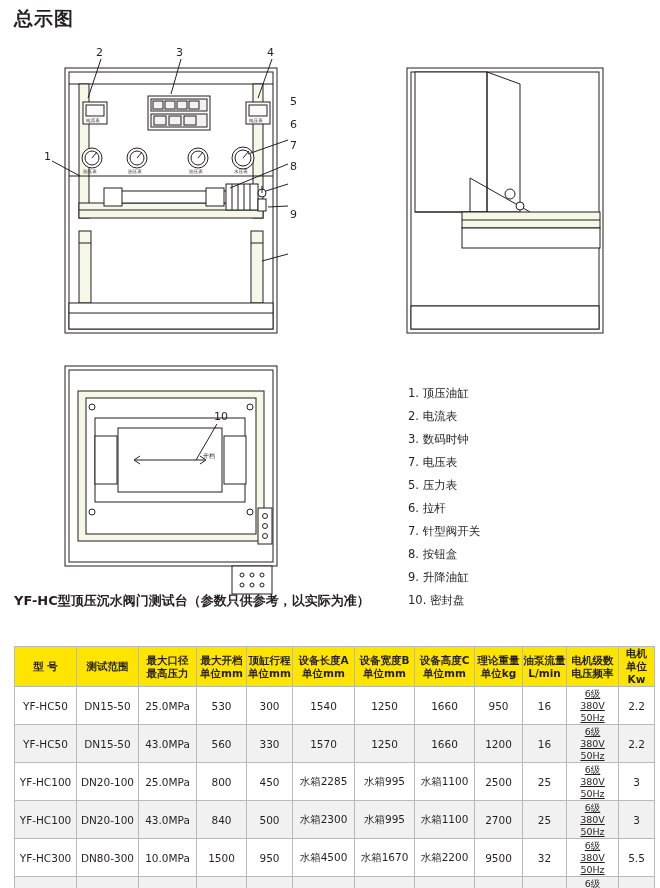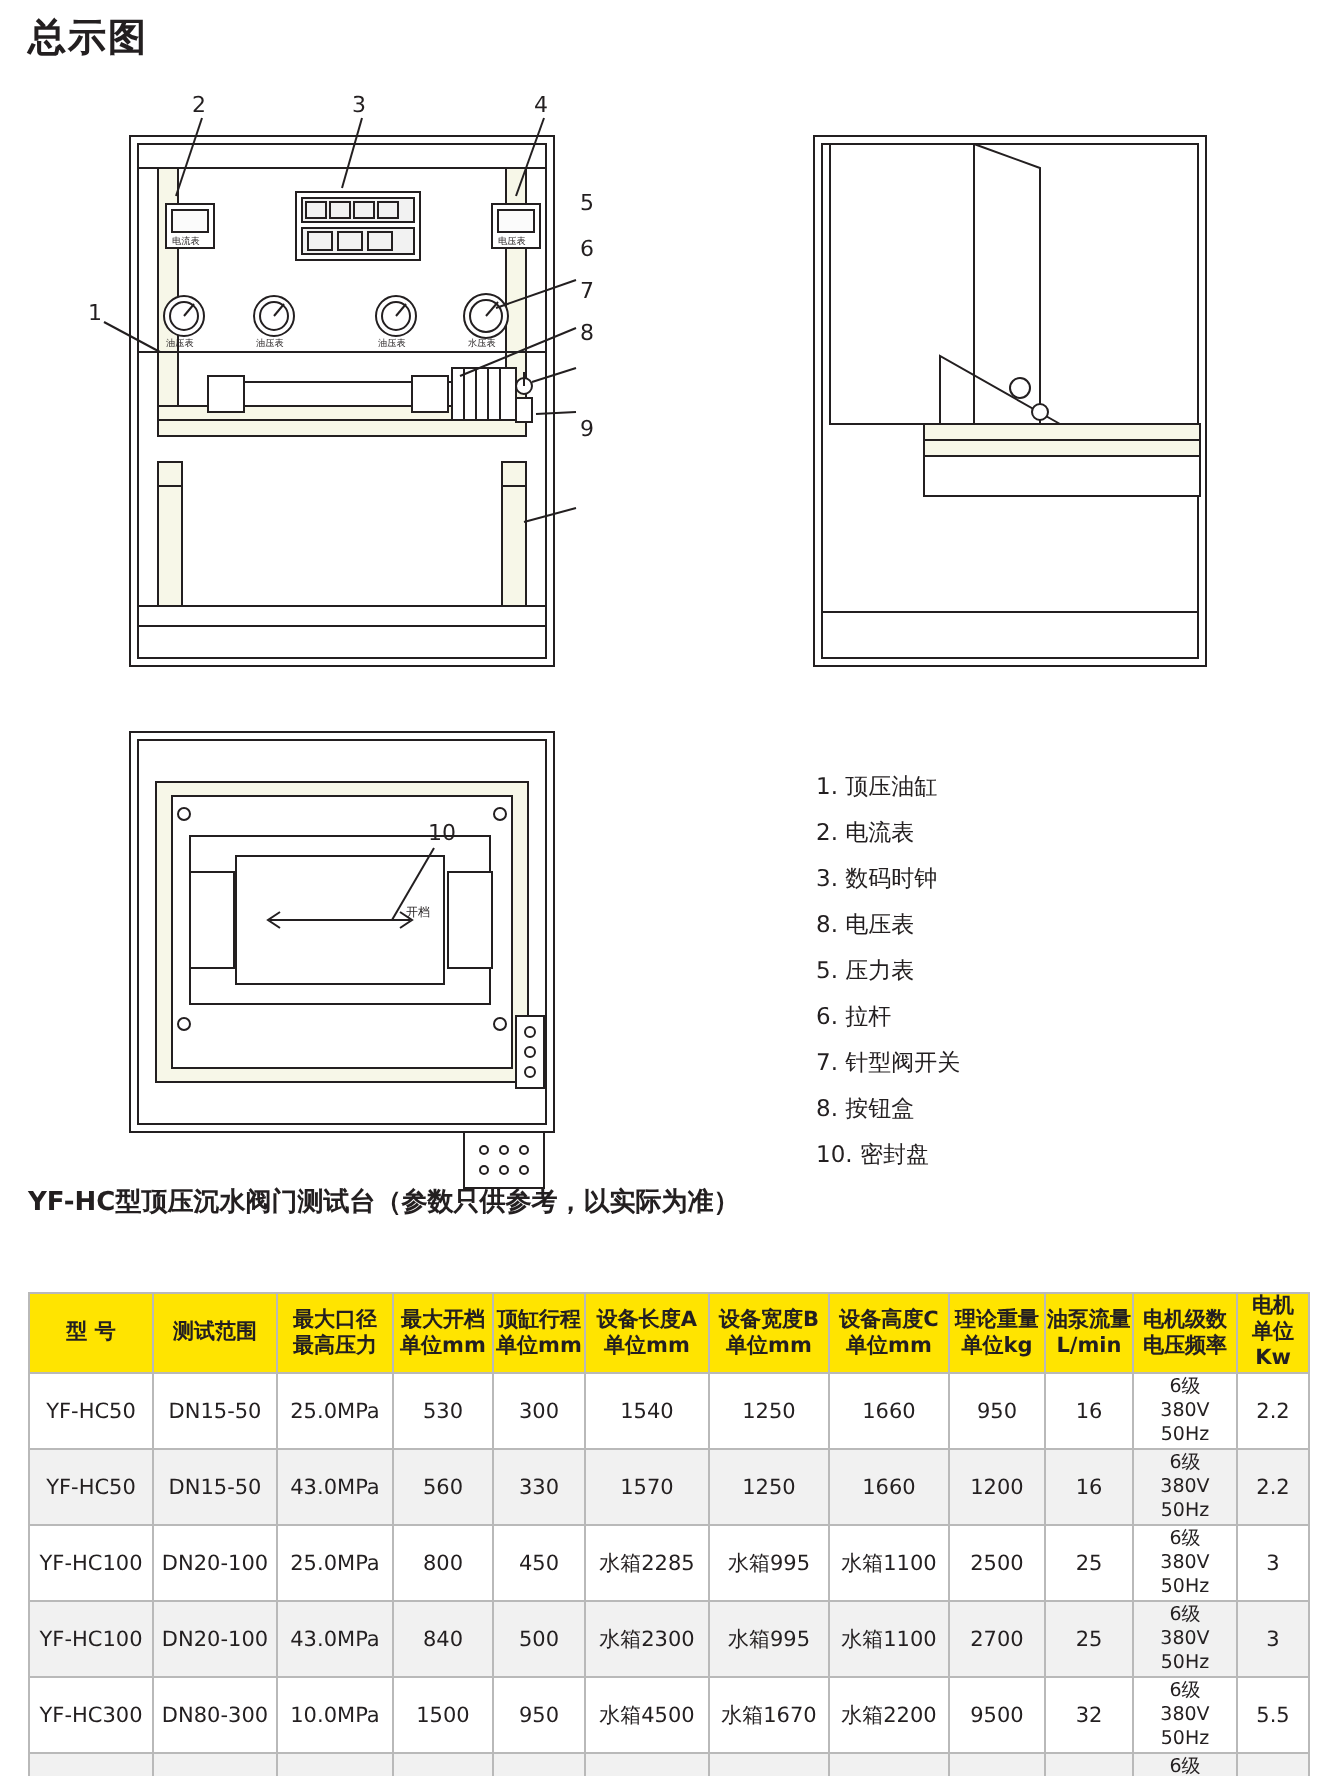--- a/index.html
+++ b/index.html
@@ -84,20 +84,21 @@
     font-size: 10.5px;
   }
   table.spec tbody tr:nth-child(even) td {
     background: #f1f1f1;
   }
   table.spec tbody tr:nth-child(odd) td {
     background: #ffffff;
   }
   .cell2 {
     line-height: 12px;
+    text-decoration: underline;
   }
   .small {
     font-size: 9.5px;
   }
 </style>
 </head>
 <body>
 
 <div class="page">
 
@@ -262,25 +263,26 @@
         <text x="290" y="182">9</text>
         <text x="214" y="384">10</text>
       </g>
     </svg>
   </div>
 
   <div class="legend">
     <div>1. 顶压油缸</div>
     <div>2. 电流表</div>
     <div>3. 数码时钟</div>
-    <div>8. 电压表</div>
+    <div>7. 电压表</div>
     <div>5. 压力表</div>
     <div>6. 拉杆</div>
     <div>7. 针型阀开关</div>
     <div>8. 按钮盒</div>
+    <div>9. 升降油缸</div>
     <div>10. 密封盘</div>
   </div>
 
   <div class="table-title">YF-HC型顶压沉水阀门测试台（参数只供参考，以实际为准）</div>
 
   <table class="spec">
     <colgroup>
       <col style="width:62px">
         <col style="width:62px">
         <col style="width:58px">

